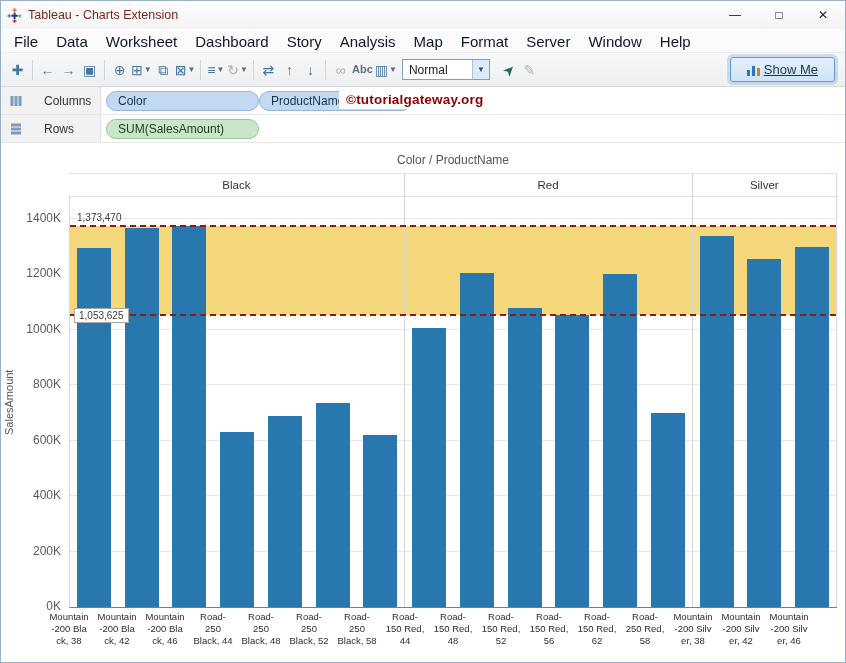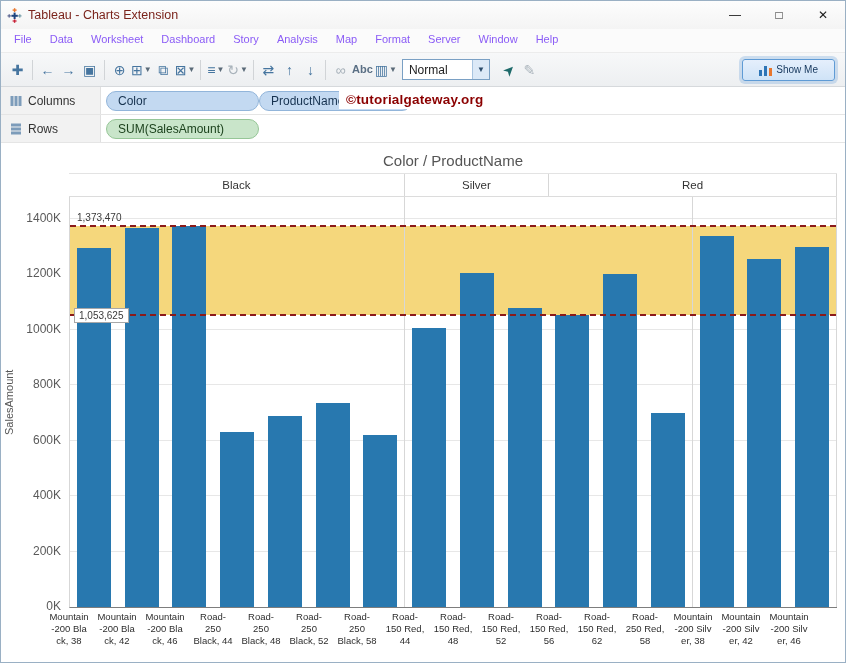--- a/index.html
+++ b/index.html
@@ -7,48 +7,48 @@
   .window{width:846px;height:663px;background:#fff;border:1px solid #9ab0c4;display:flex;flex-direction:column;overflow:hidden;position:relative;}
 
   
   .titlebar{height:28px;flex:0 0 28px;display:flex;align-items:center;background:linear-gradient(#fdfdfd,#f4f4f4);padding-left:6px;}
   .title-text{font-size:12.5px;color:#7b241c;margin-left:6px;}
   .win-controls{margin-left:auto;display:flex;height:100%;}
   .win-btn{width:44px;height:100%;display:flex;align-items:center;justify-content:center;font-size:12px;color:#1a1a1a;}
 
   
   .menubar{height:24px;flex:0 0 24px;display:flex;align-items:stretch;background:#fbfbfb;border-bottom:1px solid #ececec;padding-left:4px;}
-  .menu-item{padding:4px 9px 0 9px;font-size:11px;color:#8b5cf6;}
+  .menu-item{padding:4px 9px 0 9px;font-size:15px;color:#0f172a;}
 
   
   .toolbar{height:34px;flex:0 0 34px;display:flex;align-items:center;background:linear-gradient(#f7f8f9,#edeff1);border-bottom:1px solid #d6d9dc;padding:0 6px;}
   .tb-icon{min-width:21px;height:24px;display:flex;align-items:center;justify-content:center;font-size:14px;color:#46759f;padding:0 1px;border-radius:2px;}
   .tb-icon .glyph{line-height:1;}
   .tb-icon .caret{font-size:8px;color:#5a6a78;margin-left:1px;}
   .tb-disabled{color:#a8b2ba;}
   .tb-sep{width:1px;height:20px;background:#d1d4d7;margin:0 4px;flex:0 0 1px;}
   [data-name="show-mark-labels-icon"] .glyph{font-size:11px;font-weight:bold;color:#5a6f84;}
   [data-name="pin-icon"] .glyph{display:inline-block;transform:rotate(-45deg);color:#1e6a6a;}
   .fit-select{width:88px;height:21px;border:1px solid #7aa0c4;background:#fff;display:flex;align-items:stretch;font-size:12px;color:#222;margin:0 8px 0 4px;flex:0 0 88px;}
   .fit-select .val{flex:1;display:flex;align-items:center;padding-left:6px;}
   .fit-select .dd{width:17px;background:#dce9f7;border-left:1px solid #a8c4e0;display:flex;align-items:center;justify-content:center;font-size:8px;color:#2c4c6c;}
-  .showme{margin-left:auto;flex:0 0 auto;display:flex;align-items:center;gap:4px;padding:4px 16px;background:linear-gradient(#e5effc,#cfe3f7);border:1px solid #5f9bd5;border-radius:3px;box-shadow:0 0 0 3px rgba(125,173,220,.35);font-size:10px;color:#14365c;margin-right:4px;}
+  .showme{margin-left:auto;flex:0 0 auto;display:flex;align-items:center;gap:4px;padding:4px 16px;background:linear-gradient(#e5effc,#cfe3f7);border:1px solid #5f9bd5;border-radius:3px;box-shadow:0 0 0 3px rgba(125,173,220,.35);font-size:13px;color:#14365c;margin-right:4px;text-decoration:underline;}
 
   
   .shelf{height:28px;flex:0 0 28px;display:flex;align-items:stretch;border-bottom:1px solid #e5e5e5;background:#fff;}
-  .shelf-label{width:100px;flex:0 0 100px;display:flex;align-items:center;gap:6px;padding-left:9px;background:#f2f2f2;border-right:1px solid #e0e0e0;font-size:12px;color:#333;}
+  .shelf-label{width:100px;flex:0 0 100px;display:flex;align-items:center;gap:22px;padding-left:9px;background:#f2f2f2;border-right:1px solid #e0e0e0;font-size:12px;color:#333;}
   .shelf-pills{flex:1;display:flex;align-items:center;padding-left:5px;position:relative;}
   .pill{height:20px;border-radius:10px;display:flex;align-items:center;padding:0 11px;font-size:12px;width:153px;flex:0 0 153px;}
   .pill-dim{background:#c3d9f1;border:1px solid #92b5da;color:#16324f;}
   .pill-measure{background:#c9e5ca;border:1px solid #96c697;color:#1c421d;}
   .watermark{position:absolute;left:238px;top:3px;background:#fff;padding:2px 7px;font-weight:bold;font-size:13.5px;color:#8b0000;letter-spacing:.2px;}
 
   
   .chart-region{flex:1;display:flex;flex-direction:column;background:#fff;padding-top:4px;overflow:hidden;}
-  .field-label-row{height:26px;flex:0 0 26px;margin-left:68px;width:768px;display:flex;align-items:center;justify-content:center;font-size:15px;color:#555;text-align:center;}
+  .field-label-row{height:26px;flex:0 0 26px;margin-left:68px;width:768px;display:flex;align-items:center;justify-content:center;font-size:12px;color:#555;text-align:center;}
   .headers-row{height:24px;flex:0 0 24px;margin-left:68px;width:768px;display:flex;border-top:1px solid #e3e3e3;border-bottom:1px solid #dcdcdc;}
   .pane-header{display:flex;align-items:center;justify-content:center;font-size:11.5px;color:#333;border-right:1px solid #d7d7d7;flex-basis:0;text-align:right;}
   .plot-row{display:flex;height:411px;flex:0 0 411px;}
   .y-axis{width:68px;flex:0 0 68px;position:relative;}
   .ylabel{position:absolute;left:2px;top:0;height:100%;display:flex;align-items:center;justify-content:center;writing-mode:vertical-rl;transform:rotate(180deg);font-size:11px;color:#555;}
   .ytick{position:absolute;right:8px;font-size:12px;color:#5a5a5a;text-align:right;}
   .plot-inner{width:768px;flex:0 0 768px;position:relative;border-left:1px solid #d7d7d7;border-bottom:1px solid #7d7d7d;}
   .gridline{position:absolute;left:0;right:0;height:1px;background:#e7e7e7;z-index:1;}
   .ref-band{position:absolute;left:0;right:0;z-index:2;}
   .panes{position:absolute;left:0;right:0;top:0;bottom:0;display:flex;z-index:3;}
@@ -228,22 +228,22 @@
       <div class="pill pill-measure" data-name="pill-sum-salesamount">
           <span data-name="pill-sum-salesamount-label">SUM(SalesAmount)</span>
         </div>
     </div>
   </div>
 
   <div class="chart-region" data-name="chart-region">
     <div class="field-label-row" data-name="column-fields-label">Color  /  ProductName</div>
     <div class="headers-row" data-name="column-headers-row">
         <div class="pane-header" data-name="pane-header" style="flex-grow: 7;">Black</div>
+        <div class="pane-header" data-name="pane-header" style="flex-grow: 6;">Red</div>
         <div class="pane-header" data-name="pane-header" style="flex-grow: 3;">Silver</div>
-        <div class="pane-header" data-name="pane-header" style="flex-grow: 6;">Red</div>
       </div>
     <div class="plot-row" data-name="plot-row">
       <div class="y-axis" data-name="y-axis">
         <div class="ylabel" data-name="y-axis-title">SalesAmount</div>
       <div class="ytick" data-name="y-tick-label" style="bottom: -5px;">0K</div>
           <div class="ytick" data-name="y-tick-label" style="bottom: 50.4286px; margin-left: 7px;">200K</div>
           <div class="ytick" data-name="y-tick-label" style="bottom: 105.857px;">400K</div>
           <div class="ytick" data-name="y-tick-label" style="bottom: 161.286px;">600K</div>
           <div class="ytick" data-name="y-tick-label" style="bottom: 216.714px;">800K</div>
           <div class="ytick" data-name="y-tick-label" style="bottom: 272.143px;">1000K</div>

